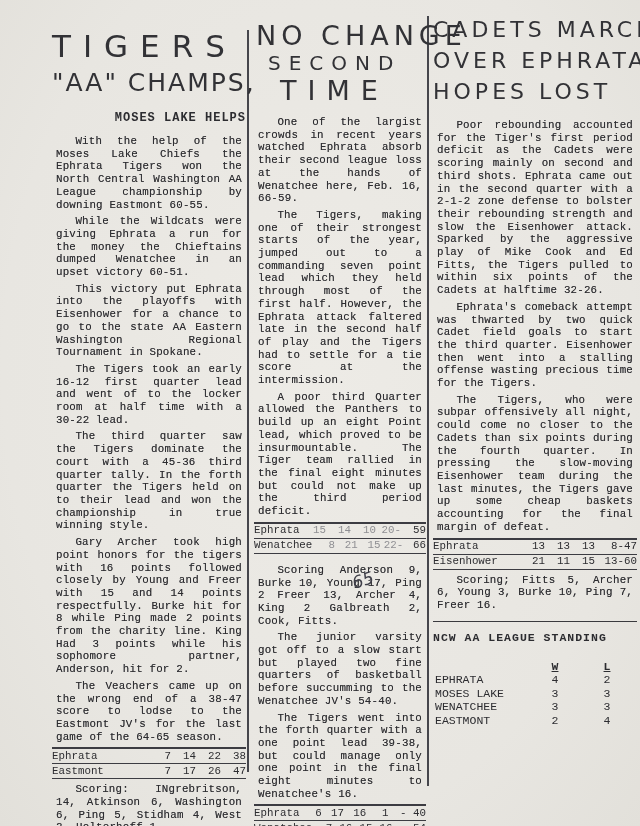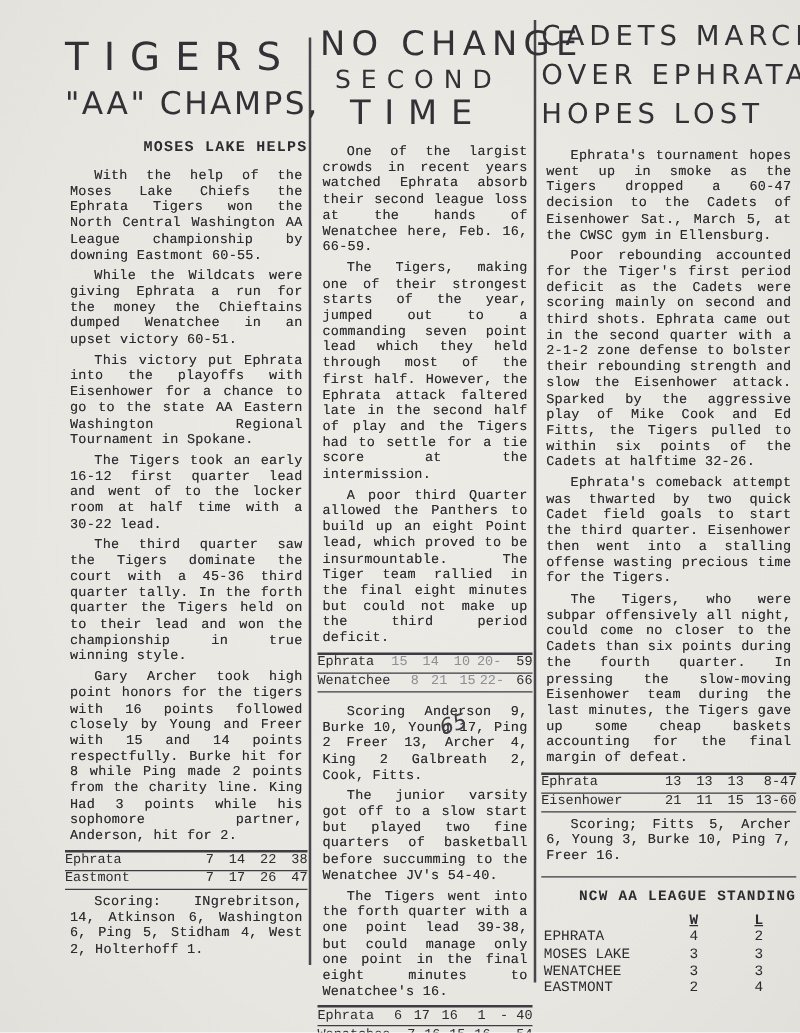--- a/index.html
+++ b/index.html
@@ -77,21 +77,21 @@
   #hand-65{left:352px;top:570px;}
 
   .standings{
     border-top:1.6px solid #3a3a3e;
     margin-top:9px;
     padding-top:9px;
     font-size:11.5px;
   }
   .st-title{
     font-weight:bold;letter-spacing:1px;
-    text-align:right;margin-bottom:6px;
+    text-align:left;margin-bottom:16px;
   }
   .st-grid{display:grid;grid-template-columns:1fr 44px 60px;line-height:13.6px;}
   .st-hdr{text-align:center;font-weight:bold;text-decoration:underline;}
   .st-name{padding-left:2px;}
   .st-num{text-align:center;}
 </style>
 </head>
 <body>
 
 <div id="page">
@@ -105,20 +105,21 @@
       <span class="hl-line hl2">"AA" CHAMPS,</span>
     </div>
     <div class="subhead">MOSES LAKE HELPS</div>
     <div class="body-text">
       <p>With the help of the Moses Lake Chiefs the Ephrata Tigers won the North Central Washington AA League championship by downing Eastmont 60-55.</p>
       <p>While the Wildcats were giving Ephrata a run for the money the Chieftains dumped Wenatchee in an upset victory 60-51.</p>
       <p>This victory put Ephrata into the playoffs with Eisenhower for a chance to go to the state AA Eastern Washington Regional Tournament in Spokane.</p>
       <p>The Tigers took an early 16-12 first quarter lead and went of to the locker room at half time with a 30-22 lead.</p>
       <p>The third quarter saw the Tigers dominate the court with a 45-36 third quarter tally.  In the forth quarter the Tigers held on to their lead and won the championship in true winning style.</p>
       <p>Gary Archer took high point honors for the tigers with 16 points followed closely by Young and Freer with 15 and 14 points respectfully.  Burke hit for 8 while Ping made 2 points from the charity line.  King Had 3 points while his sophomore partner, Anderson, hit for 2.</p>
+      <p>The Veachers came up on the wrong end of a 38-47 score to lodse to the Eastmont JV's for the last game of the 64-65 season.</p>
     </div>
     <div class="boxscore">
       <div class="bs-row">
         <span class="bs-team">Ephrata</span>
         <span class="bs-num">7</span>
         <span class="bs-num">14</span>
         <span class="bs-num">22</span>
         <span class="bs-num">38</span>
       </div>
       <div class="bs-row">
@@ -191,21 +192,20 @@
     </div>
   </div>
 
   <div class="col" id="col-right">
     <div class="headline">
       <span class="hl-line hl">CADETS MARCH</span>
       <span class="hl-line hl">OVER EPHRATA,</span>
       <span class="hl-line hl">HOPES LOST</span>
     </div>
     <div class="body-text" style="margin-top:12px;">
-      <p>Ephrata's tournament hopes went up in smoke as the Tigers dropped a 60-47 decision to the Cadets of Eisenhower Sat., March 5, at the CWSC gym in Ellensburg.</p>
       <p>Poor rebounding accounted for the Tiger's first period deficit as the Cadets were scoring mainly on second and third shots. Ephrata came out in the second quarter with a 2-1-2 zone defense to bolster their rebounding strength and slow the Eisenhower attack.  Sparked by the aggressive play of Mike Cook and Ed Fitts, the Tigers pulled to within six points of the Cadets at halftime 32-26.</p>
       <p>Ephrata's comeback attempt was thwarted by two quick Cadet field goals to start the third quarter. Eisenhower then went into a stalling offense wasting precious time for the Tigers.</p>
       <p>The Tigers, who were subpar offensively all night, could come no closer to the Cadets than six points during the fourth quarter.  In pressing the slow-moving Eisenhower team during the last minutes, the Tigers gave up some cheap baskets accounting for the final margin of defeat.</p>
     </div>
     <div class="boxscore">
       <div class="bs-row">
         <span class="bs-team">Ephrata</span>
         <span class="bs-num">13</span>
         <span class="bs-num">13</span>
         <span class="bs-num">13</span>

